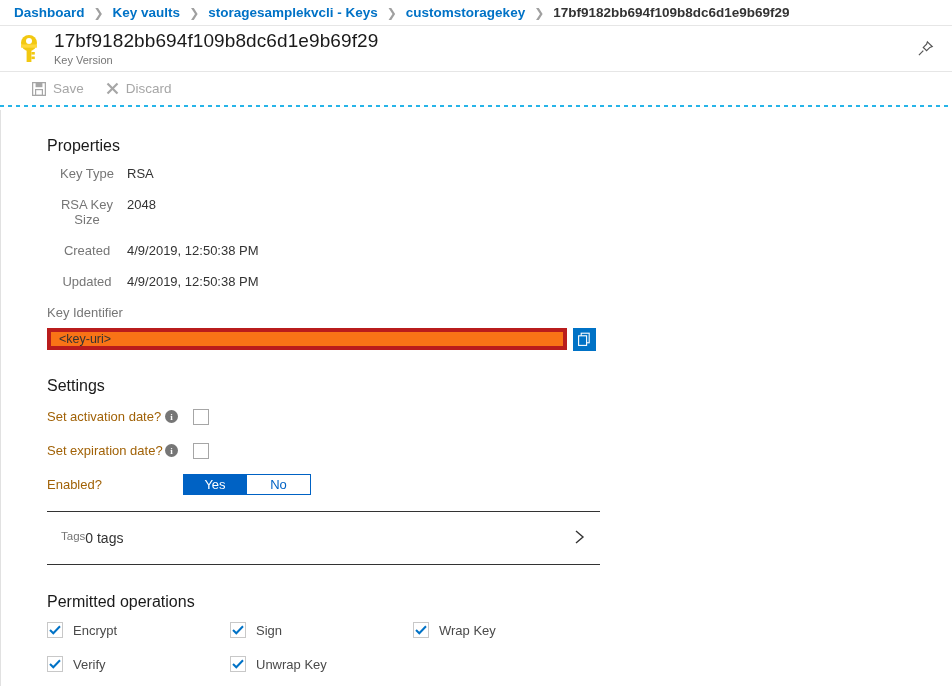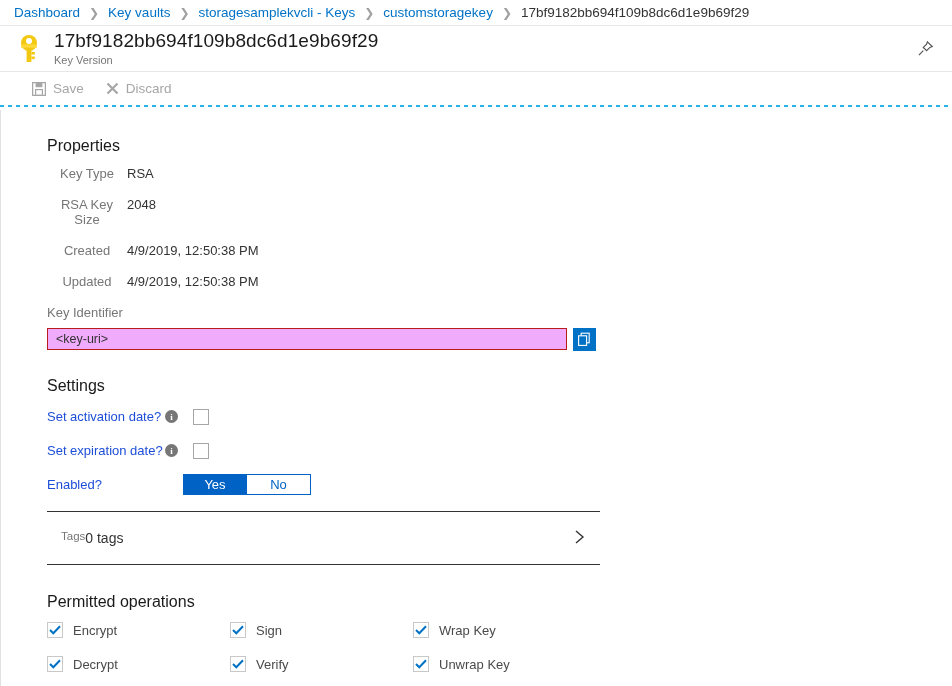--- a/index.html
+++ b/index.html
@@ -25,20 +25,21 @@
     padding-left: 14px;
     border-bottom: 1px solid #e6e6e6;
     box-sizing: border-box;
     background: #ffffff;
   }
   .crumb {
     color: #0072c6;
     font-size: 13.5px;
     cursor: pointer;
     white-space: nowrap;
+    font-weight: bold;
   }
   .crumb.current {
     color: #333333;
     cursor: default;
   }
   .crumb-sep {
     color: #a0a0a0;
     font-size: 12px;
     margin: 0 9px;
     user-select: none;
@@ -154,22 +155,22 @@
     margin-bottom: 8px;
   }
   .identifier-row {
     display: flex;
     align-items: stretch;
     margin-bottom: 26px;
   }
   .identifier-input {
     width: 520px;
     height: 22px;
-    background: #f0abfc;
-    border: 1px solid #b91c1c;
+    background: #f97316;
+    border: 4px solid #b91c1c;
     box-sizing: border-box;
     display: flex;
     align-items: center;
     padding-left: 8px;
     font-size: 12.5px;
     color: #333333;
     font-family: "Liberation Sans", sans-serif;
     outline: none;
   }
   .copy-button {
@@ -185,21 +186,21 @@
   }
 
   
   .setting-row {
     display: flex;
     align-items: center;
     margin-bottom: 13px;
     height: 21px;
   }
   .setting-label {
-    color: #1d4ed8;
+    color: #a16207;
     font-size: 13px;
     width: 118px;
     flex: 0 0 auto;
   }
   .info-icon {
     width: 13px;
     height: 13px;
     border-radius: 50%;
     background: #767676;
     color: #ffffff;
@@ -472,28 +473,20 @@
         </svg>
       </span>
       <span class="op-label">Wrap Key</span>
     </div>
     <div class="op-item">
       <span class="checkbox-checked">
         <svg width="12" height="10" viewBox="0 0 12 10">
           <polyline points="1,5 4.3,8.3 11,1.3" fill="none" stroke="#0072c6" stroke-width="2"></polyline>
         </svg>
       </span>
-      <span class="op-label">Decrypt</span>
-    </div>
-    <div class="op-item">
-      <span class="checkbox-checked">
-        <svg width="12" height="10" viewBox="0 0 12 10">
-          <polyline points="1,5 4.3,8.3 11,1.3" fill="none" stroke="#0072c6" stroke-width="2"></polyline>
-        </svg>
-      </span>
       <span class="op-label">Verify</span>
     </div>
     <div class="op-item">
       <span class="checkbox-checked">
         <svg width="12" height="10" viewBox="0 0 12 10">
           <polyline points="1,5 4.3,8.3 11,1.3" fill="none" stroke="#0072c6" stroke-width="2"></polyline>
         </svg>
       </span>
       <span class="op-label">Unwrap Key</span>
     </div>

